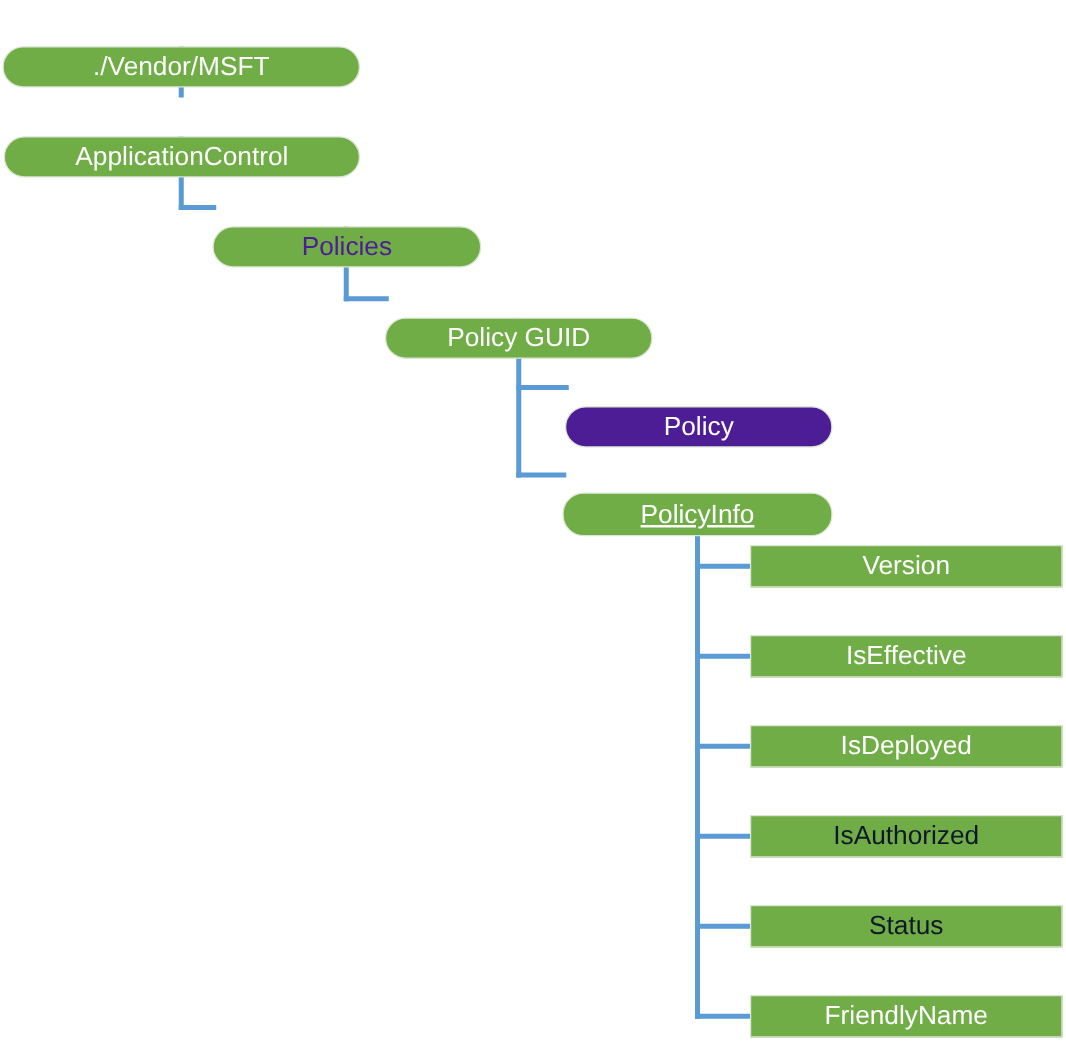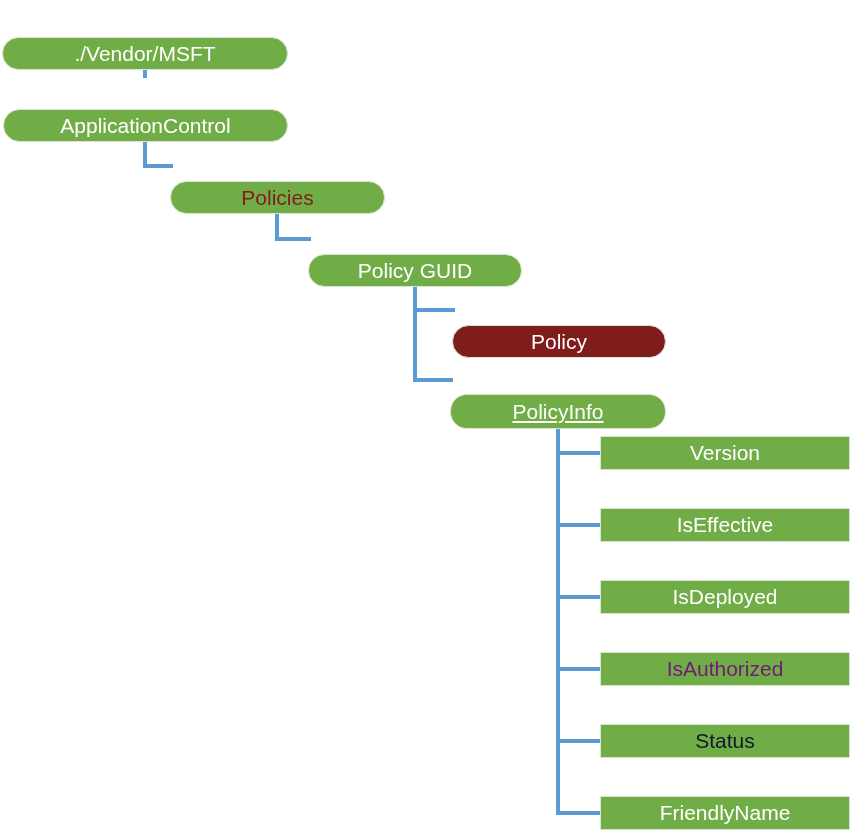--- a/index.html
+++ b/index.html
@@ -89,33 +89,33 @@
   <div class="line" id="c-e-h2" style="background: rgb(91, 155, 213);"></div>
   <div class="line" id="c-e-h3" style="background: rgb(91, 155, 213);"></div>
   <div class="line" id="c-e-h4" style="background: rgb(91, 155, 213);"></div>
   <div class="line" id="c-e-h5" style="background: rgb(91, 155, 213);"></div>
   <div class="line" id="c-e-h6" style="background: rgb(91, 155, 213);"></div>
 
   <div class="node pill" id="n-root" style="background: rgb(112, 173, 71); color: rgb(255, 255, 255);">./Vendor/MSFT</div>
 
   <div class="node pill" id="n-appcontrol" style="background: rgb(112, 173, 71); color: rgb(255, 255, 255);">ApplicationControl</div>
 
-  <div class="node pill" id="n-policies" style="background: rgb(112, 173, 71); color: #7f1d1d;">Policies</div>
+  <div class="node pill" id="n-policies" style="background: rgb(112, 173, 71); color: #4c1d95;">Policies</div>
 
   <div class="node pill italic" id="n-policyguid" style="background: rgb(112, 173, 71); color: rgb(255, 255, 255);">Policy GUID</div>
 
-  <div class="node pill" id="n-policy" style="background: #7f1d1d; color: rgb(255, 255, 255);">Policy</div>
+  <div class="node pill" id="n-policy" style="background: #4c1d95; color: rgb(255, 255, 255);">Policy</div>
 
   <div class="node pill" id="n-policyinfo" style="background: rgb(112, 173, 71); color: rgb(255, 255, 255);">PolicyInfo</div>
 
   <div class="node leaf" id="n-version" style="background: rgb(112, 173, 71); color: rgb(255, 255, 255);">Version</div>
 
   <div class="node leaf" id="n-isdeployed" style="background: rgb(112, 173, 71); color: rgb(255, 255, 255);">IsDeployed</div>
 
   <div class="node leaf" id="n-iseffective" style="background: rgb(112, 173, 71); color: rgb(255, 255, 255);">IsEffective</div>
 
-  <div class="node leaf" id="n-isauthorized" style="background: rgb(112, 173, 71); color: #701a75;">IsAuthorized</div>
+  <div class="node leaf" id="n-isauthorized" style="background: rgb(112, 173, 71); color: #0f172a;">IsAuthorized</div>
 
   <div class="node leaf" id="n-status" style="background: rgb(112, 173, 71); color: #0f172a;">Status</div>
 
   <div class="node leaf" id="n-friendlyname" style="background: rgb(112, 173, 71); color: rgb(255, 255, 255);">FriendlyName</div>
 
 </div>
 
 </body></html>

